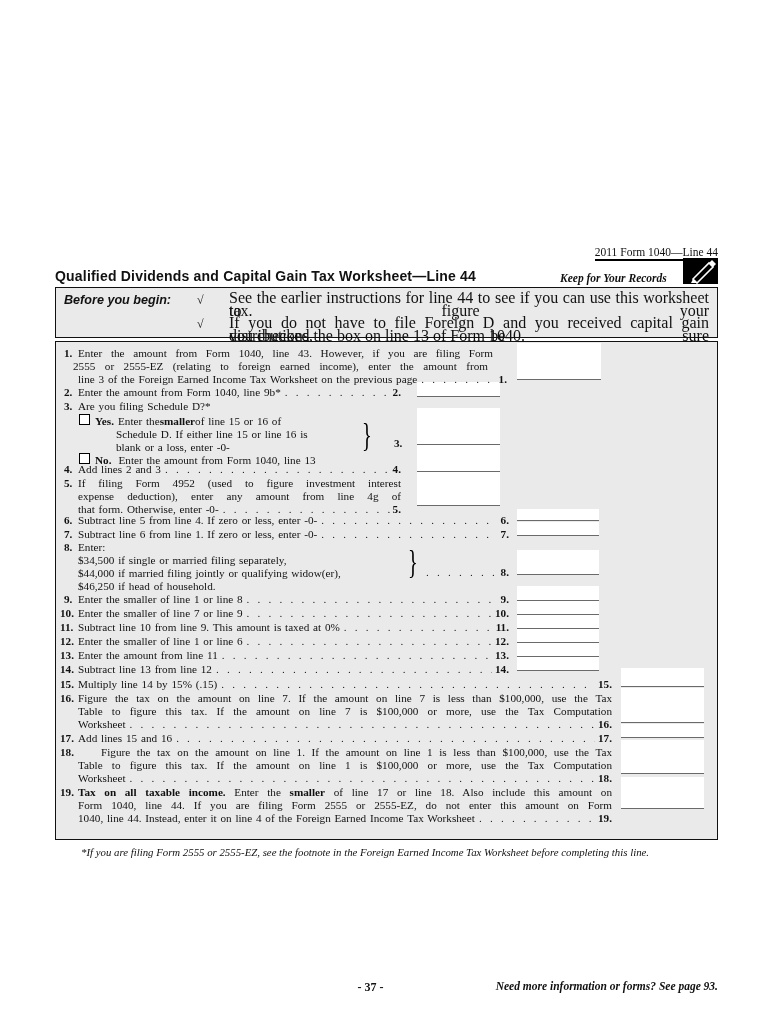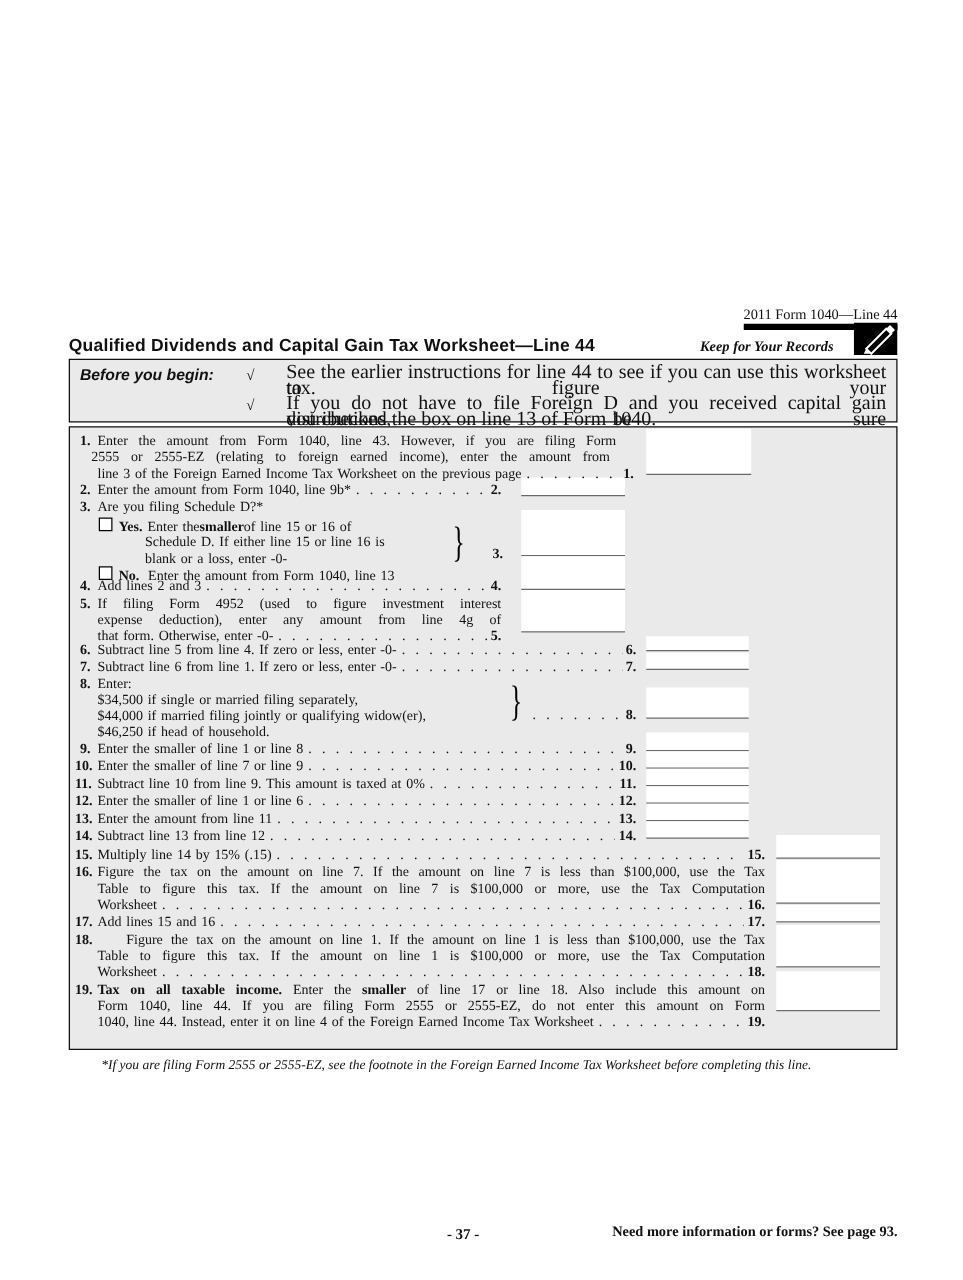--- a/index.html
+++ b/index.html
@@ -1,20 +1,20 @@
 <!DOCTYPE html>
 <html><head>
 <meta charset="utf-8">
 <style>
   html,body{margin:0;padding:0;}
   body{width:770px;height:1024px;background:#ffffff;position:relative;overflow:hidden;
        font-family:"Liberation Serif",serif;color:#111;}
   .abs{position:absolute;}
   
-  #hdr-right{top:246px;right:52px;font-size:11.5px;border-bottom:5px solid #000000;padding-bottom:1px;white-space:nowrap;}
+  #hdr-right{top:246px;right:52px;font-size:11.5px;border-bottom:2px solid #000000;padding-bottom:1px;white-space:nowrap;}
   #title{top:268px;left:55px;font-family:"Liberation Sans",sans-serif;font-weight:bold;font-size:14px;letter-spacing:.2px;white-space:nowrap;}
   #keep{top:272px;left:560px;font-style:italic;font-weight:bold;font-size:11.5px;white-space:nowrap;}
   #pencil{top:258px;left:683px;width:35px;height:26px;}
   
   .graybox{background:#eaeaea;border:1.6px solid #111;box-sizing:border-box;}
   #beforebox{top:287px;left:55px;width:663px;height:51px;}
   #mainbox{top:341px;left:55px;width:663px;height:499px;}
   
   #b-label{top:5px;left:8px;font-family:"Liberation Sans",sans-serif;font-weight:bold;font-style:italic;font-size:12.6px;white-space:nowrap;}
   .bchk{font-size:12px;width:12px;}
@@ -30,21 +30,21 @@
   .lead{flex:1 1 auto;overflow:hidden;margin:0 3px 0 4px;}
   .lead::before{content:". . . . . . . . . . . . . . . . . . . . . . . . . . . . . . . . . . . . . . . . . . . . . . . . . . . . . . . . . . . . . . . . . . . . . . . . . . . . . . . . .";letter-spacing:2.2px;}
   .just{display:block;white-space:normal;text-align:justify;text-align-last:justify;font-family:Liberation Serif, serif;}
   .cbx{display:inline-block;width:9px;height:9px;border:1px solid #000;background:#fff;margin-right:5px;vertical-align:-1px;flex:none;}
   .brace{font-size:34px;line-height:1;font-weight:400;transform:scaleX(.6);transform-origin:left center;color:#000;}
   
   .amt{background:#fff;border:0;border-bottom:1.6px solid #6a6a6a;box-sizing:border-box;}
   #fn{font-style:italic;font-size:10.8px;white-space:nowrap;}
   
   #pg{top:980px;left:39px;width:663px;text-align:center;font-weight:bold;font-size:12px;}
-  #note{top:980px;right:52px;font-weight:bold;font-size:11.5px;white-space:nowrap;}
+  #note{top:980px;right:52px;font-weight:bold;font-style:italic;font-size:11.5px;white-space:nowrap;}
 </style>
 </head>
 <body>
 
 <div class="abs" id="hdr-right">2011 Form 1040—Line 44</div>
 
 <div class="abs" id="title">Qualified Dividends and Capital Gain Tax Worksheet—Line 44</div>
 <div class="abs" id="keep">Keep for Your Records</div>
 <div class="abs" id="pencil">
   <svg width="35" height="26" viewBox="0 0 35 26" aria-hidden="true">

